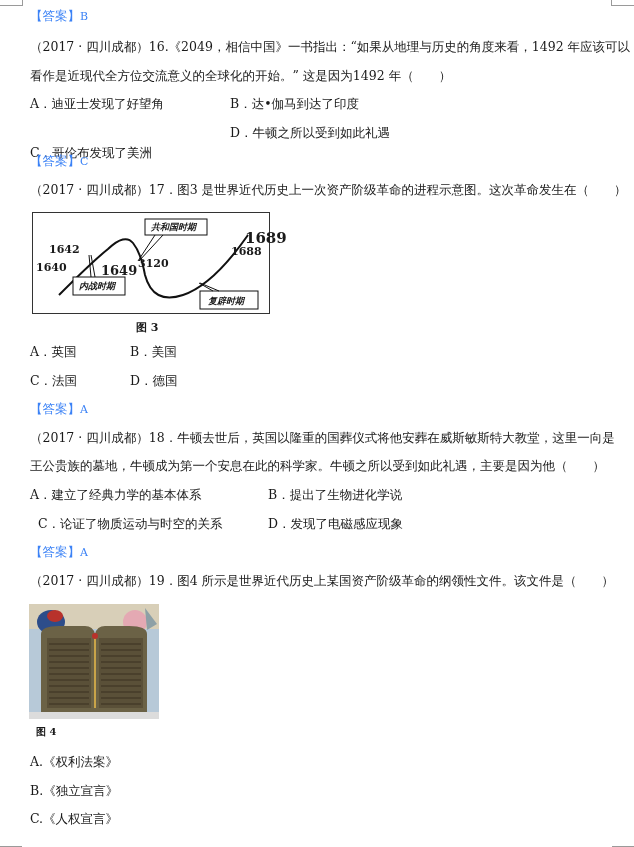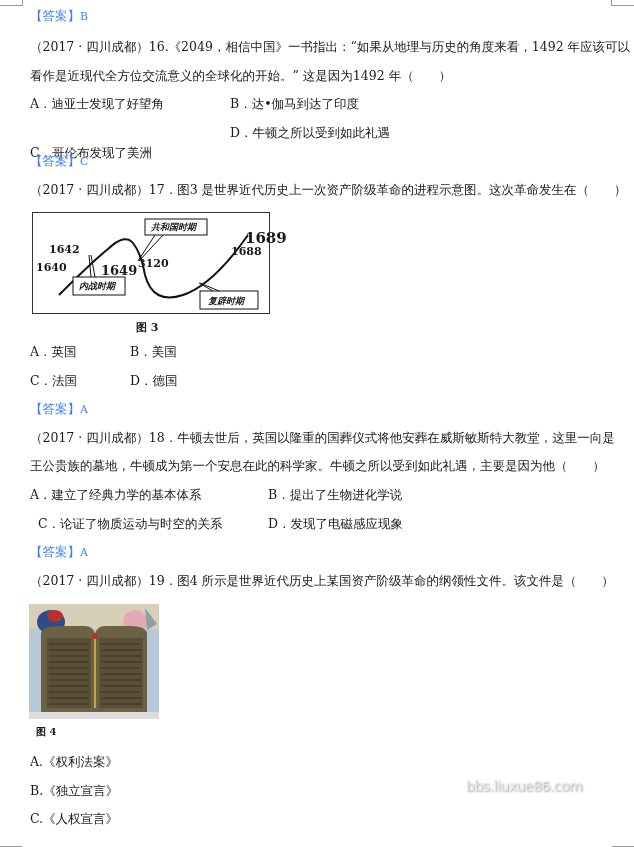--- a/index.html
+++ b/index.html
@@ -144,14 +144,13 @@
     <rect x="0" y="108" width="130" height="7" fill="#dcdcdc"></rect>
   </svg>
 </div>
 <div class="fig-cap" style="left:36px;top:725px;font-size:10px;">图 4</div>
 
 <div class="opt" style="left:30px;top:753px;">A.《权利法案》</div>
 <div class="opt" style="left:30px;top:782px;">B.《独立宣言》</div>
 <div class="opt" style="left:30px;top:810px;">C.《人权宣言》</div>
 
 <div class="watermark">
-  <div class="wm-small">bbs.liuxue86.com</div>
 </div>
 
 </body></html>

